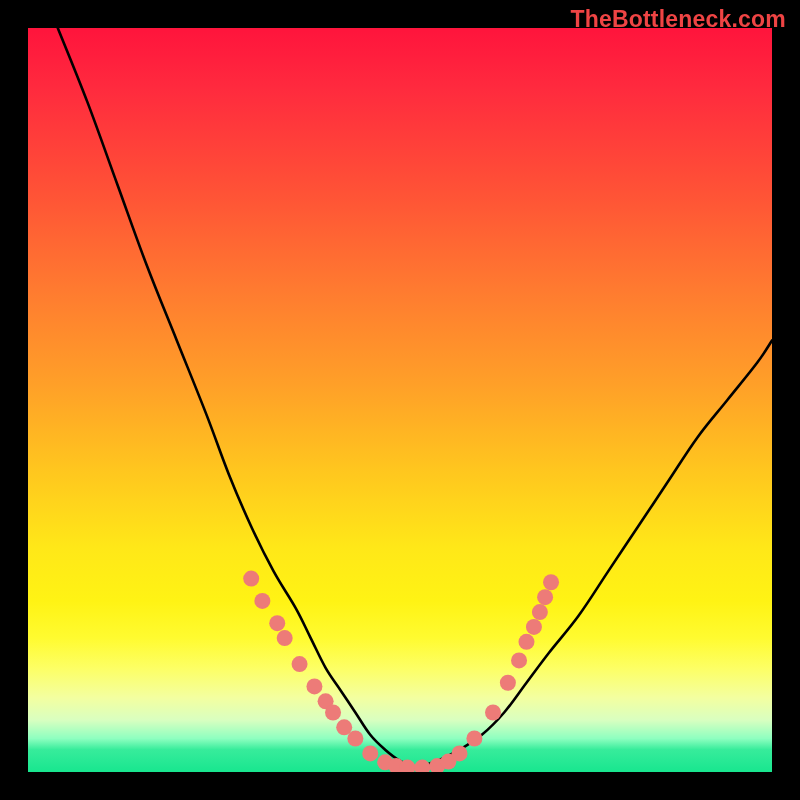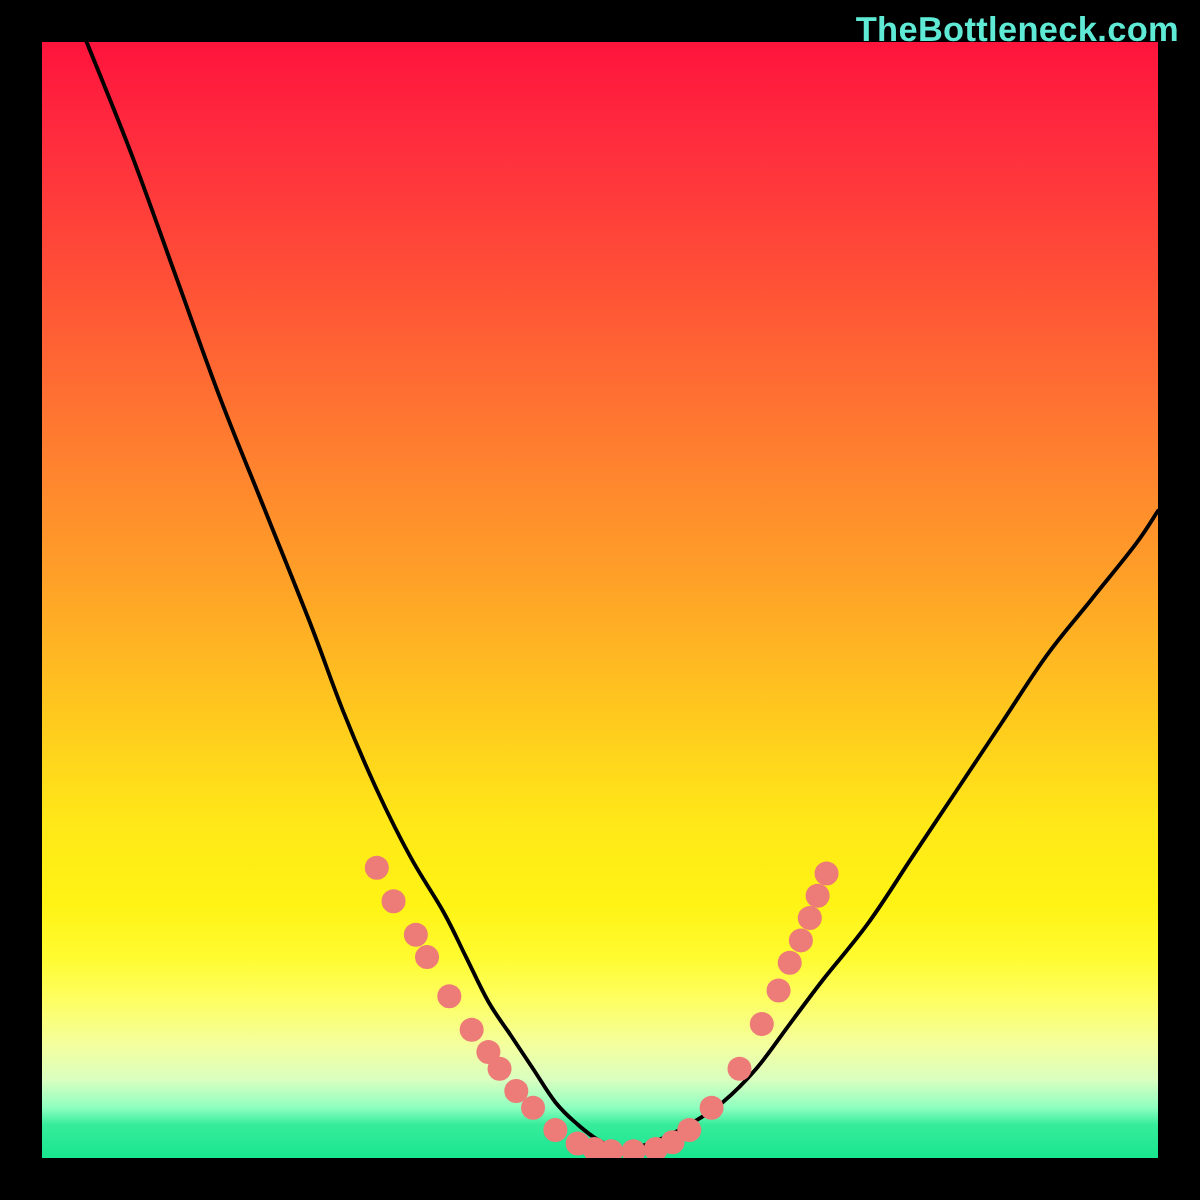--- a/index.html
+++ b/index.html
@@ -44,21 +44,21 @@
       #37eC9b 97%,
       #18e68f 100%);
   }
   .watermark {
     position: absolute;
     top: 6px;
     right: 14px;
     font-family: Arial, Helvetica, sans-serif;
     font-size: 23px;
     font-weight: 600;
-    color: #5eead4;
+    color: #ef4444;
     letter-spacing: 0.2px;
     user-select: none;
   }
   svg.curve {
     position: absolute;
     inset: 0;
   }
 </style>
 </head>
 <body>

